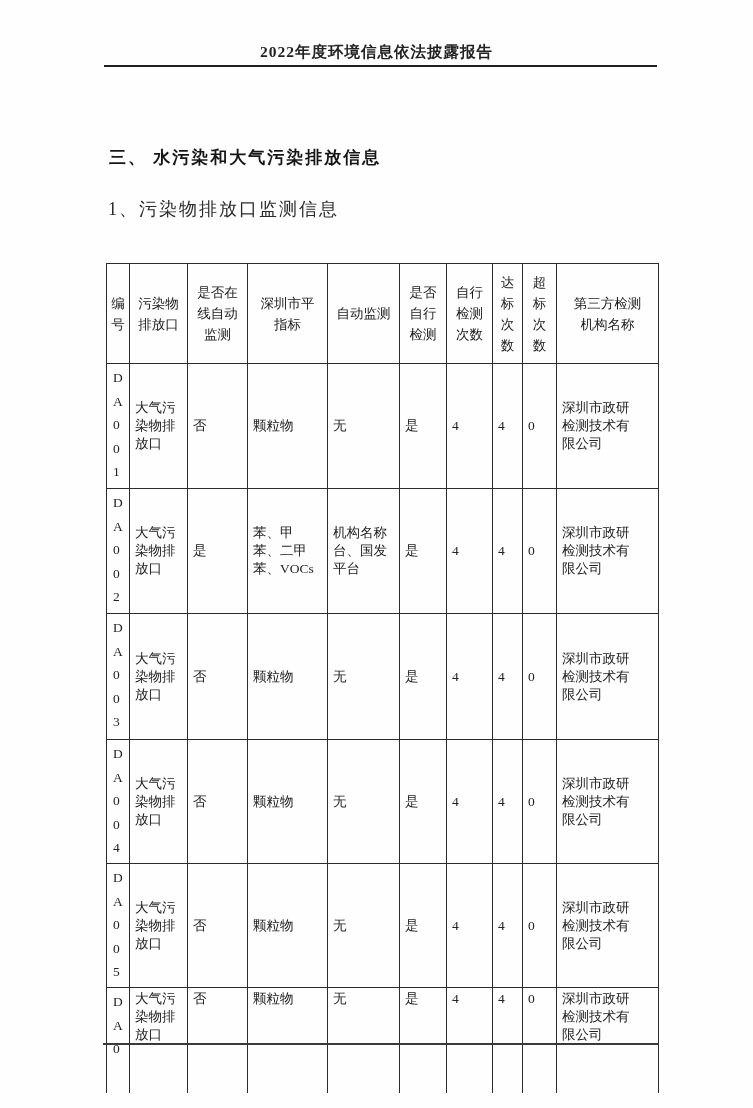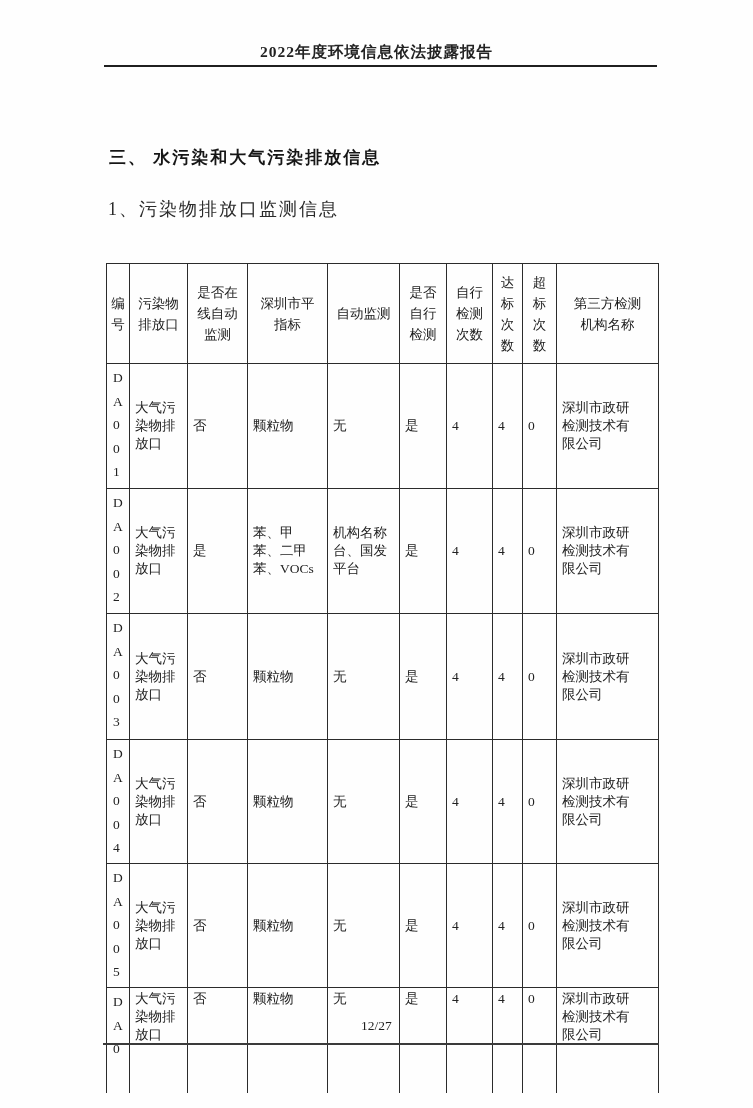--- a/index.html
+++ b/index.html
@@ -242,16 +242,15 @@
         <td>4</td>
         <td>4</td>
         <td>0</td>
         <td>深圳市政研
 检测技术有
 限公司</td>
       </tr>
     </tbody>
   </table>
 
-  <div class="page-number">12/27</div>
   <div class="footer-rule"></div>
 
 </div>
 
 </body></html>

